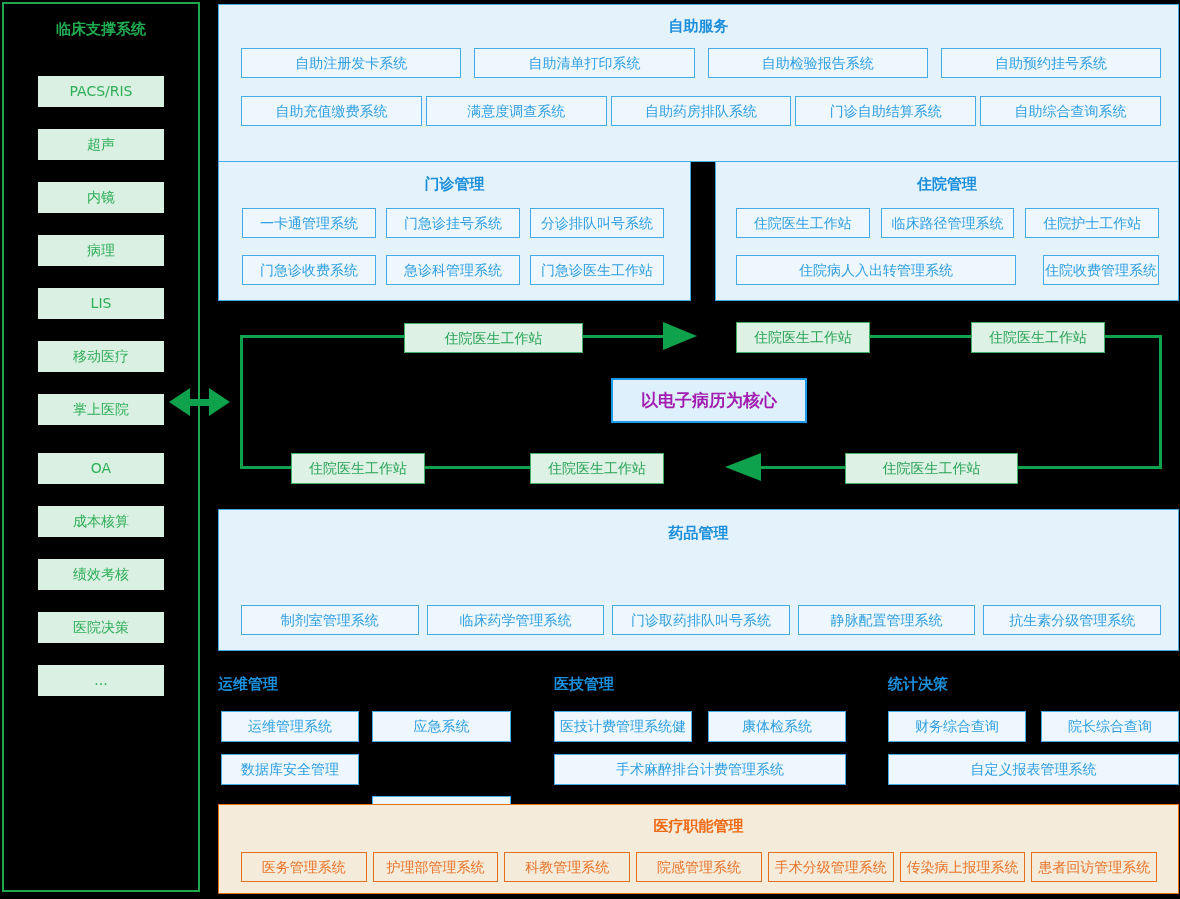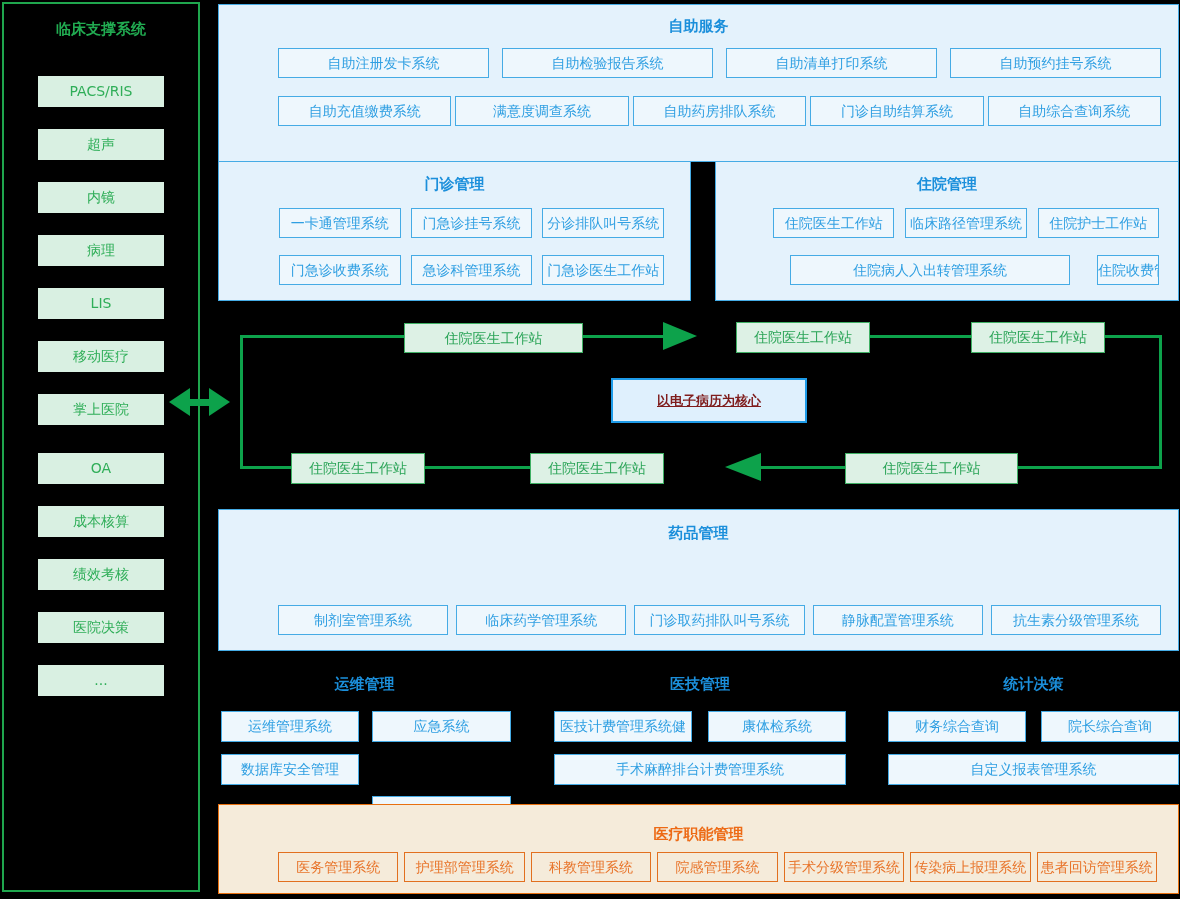--- a/index.html
+++ b/index.html
@@ -7,38 +7,38 @@
           font-family:"DejaVu Sans",sans-serif;}
   
   .sidebar{position:absolute;left:2px;top:2px;width:198px;height:890px;
            border:2px solid #1fa64d;box-sizing:border-box;background:#000;}
   .sidebar-title{margin-top:16px;text-align:center;font-size:15px;font-weight:bold;color:#21ab51;}
   .sitem{position:absolute;left:34px;width:126px;height:31px;line-height:31px;
          background:#d9f0e2;color:#2fae58;font-size:14px;text-align:center;}
   
   .sec-blue{position:absolute;background:#e4f2fc;border:1px solid #45abe5;box-sizing:border-box;}
   .sec-title{position:absolute;left:0;right:0;text-align:center;font-size:15px;font-weight:bold;color:#1b8fdb;}
-  .brow{position:absolute;display:flex;margin-left:37px;}
+  .brow{position:absolute;display:flex;}
   .bbox{flex:1;height:30px;line-height:28px;box-sizing:border-box;text-align:center;
         background:#eef7fd;border:1px solid #45abe5;color:#2f9fe2;font-size:14px;
         white-space:nowrap;overflow:hidden;}
   
-  .col-title{position:absolute;text-align:center;font-size:15px;font-weight:bold;color:#1b8fdb;}
+  .col-title{position:absolute;text-align:left;font-size:15px;font-weight:bold;color:#1b8fdb;}
   .pbox{position:absolute;height:31px;line-height:29px;box-sizing:border-box;text-align:center;
         background:#eef7fd;border:1px solid #45abe5;color:#2f9fe2;font-size:14px;white-space:nowrap;}
   
   .gbox{position:absolute;box-sizing:border-box;text-align:center;background:#ddf1e5;
         border:1px solid #3fb064;color:#2aa457;font-size:14px;line-height:29px;}
   .emr{position:absolute;box-sizing:border-box;text-align:center;background:#dff0fd;
-       border:2px solid #1e9be8;color:#7f1d1d;font-size:13px;font-weight:bold;line-height:41px;text-decoration:underline;}
+       border:2px solid #1e9be8;color:#a21caf;font-size:17px;font-weight:bold;line-height:41px;}
   .fline{position:absolute;background:#0da24b;}
   .tri{position:absolute;width:0;height:0;}
   
   .sec-orange{position:absolute;background:#f5ebda;border:1px solid #e8700f;box-sizing:border-box;}
-  .sec-title-o{position:absolute;left:0;right:0;text-align:center;font-size:15px;font-weight:bold;color:#ed6a15;margin-top:8px;}
+  .sec-title-o{position:absolute;left:0;right:0;text-align:center;font-size:15px;font-weight:bold;color:#ed6a15;}
   .obox{flex:1;height:30px;line-height:28px;box-sizing:border-box;text-align:center;
         background:#f5ebda;border:1px solid #e2701f;color:#e8742a;font-size:14px;white-space:nowrap;overflow:hidden;}
 </style>
 </head>
 <body>
 
 <div id="canvas">
 
   <div class="sidebar">
     <div class="sidebar-title">临床支撑系统</div>
@@ -53,22 +53,22 @@
     <div class="sitem" style="top:502px">成本核算</div>
     <div class="sitem" style="top:555px">绩效考核</div>
     <div class="sitem" style="top:608px">医院决策</div>
     <div class="sitem" style="top:661px">...</div>
   </div>
 
   <div class="sec-blue" style="left:218px;top:4px;width:961px;height:158px">
     <div class="sec-title" style="top:12px">自助服务</div>
     <div class="brow" style="top:43px;left:22px;right:17px;gap:13px">
       <div class="bbox">自助注册发卡系统</div>
+      <div class="bbox">自助清单打印系统</div>
       <div class="bbox">自助检验报告系统</div>
-      <div class="bbox">自助清单打印系统</div>
       <div class="bbox">自助预约挂号系统</div>
     </div>
     <div class="brow" style="top:91px;left:22px;right:17px;gap:4px">
       <div class="bbox">自助充值缴费系统</div>
       <div class="bbox">满意度调查系统</div>
       <div class="bbox">自助药房排队系统</div>
       <div class="bbox">门诊自助结算系统</div>
       <div class="bbox">自助综合查询系统</div>
     </div>
   </div>
@@ -87,21 +87,21 @@
     </div>
   </div>
 
   <div class="sec-blue" style="left:715px;top:161px;width:464px;height:140px">
     <div class="sec-title" style="top:13px">住院管理</div>
     <div class="brow" style="top:46px;left:20px;right:19px;gap:11px">
       <div class="bbox">住院医生工作站</div>
       <div class="bbox">临床路径管理系统</div>
       <div class="bbox">住院护士工作站</div>
     </div>
-    <div class="brow" style="top:93px;left:37px;right:19px;gap:27px">
+    <div class="brow" style="top:93px;left:20px;right:19px;gap:27px">
       <div class="bbox" style="flex:none;width:280px">住院病人入出转管理系统</div>
       <div class="bbox">住院收费管理系统</div>
     </div>
   </div>
 
   <div class="gbox" style="left:404px;top:323px;width:179px;height:30px">住院医生工作站</div>
   <div class="gbox" style="left:736px;top:322px;width:134px;height:31px">住院医生工作站</div>
   <div class="gbox" style="left:971px;top:322px;width:134px;height:31px">住院医生工作站</div>
   <div class="gbox" style="left:291px;top:453px;width:134px;height:31px">住院医生工作站</div>
   <div class="gbox" style="left:530px;top:453px;width:134px;height:31px">住院医生工作站</div>

